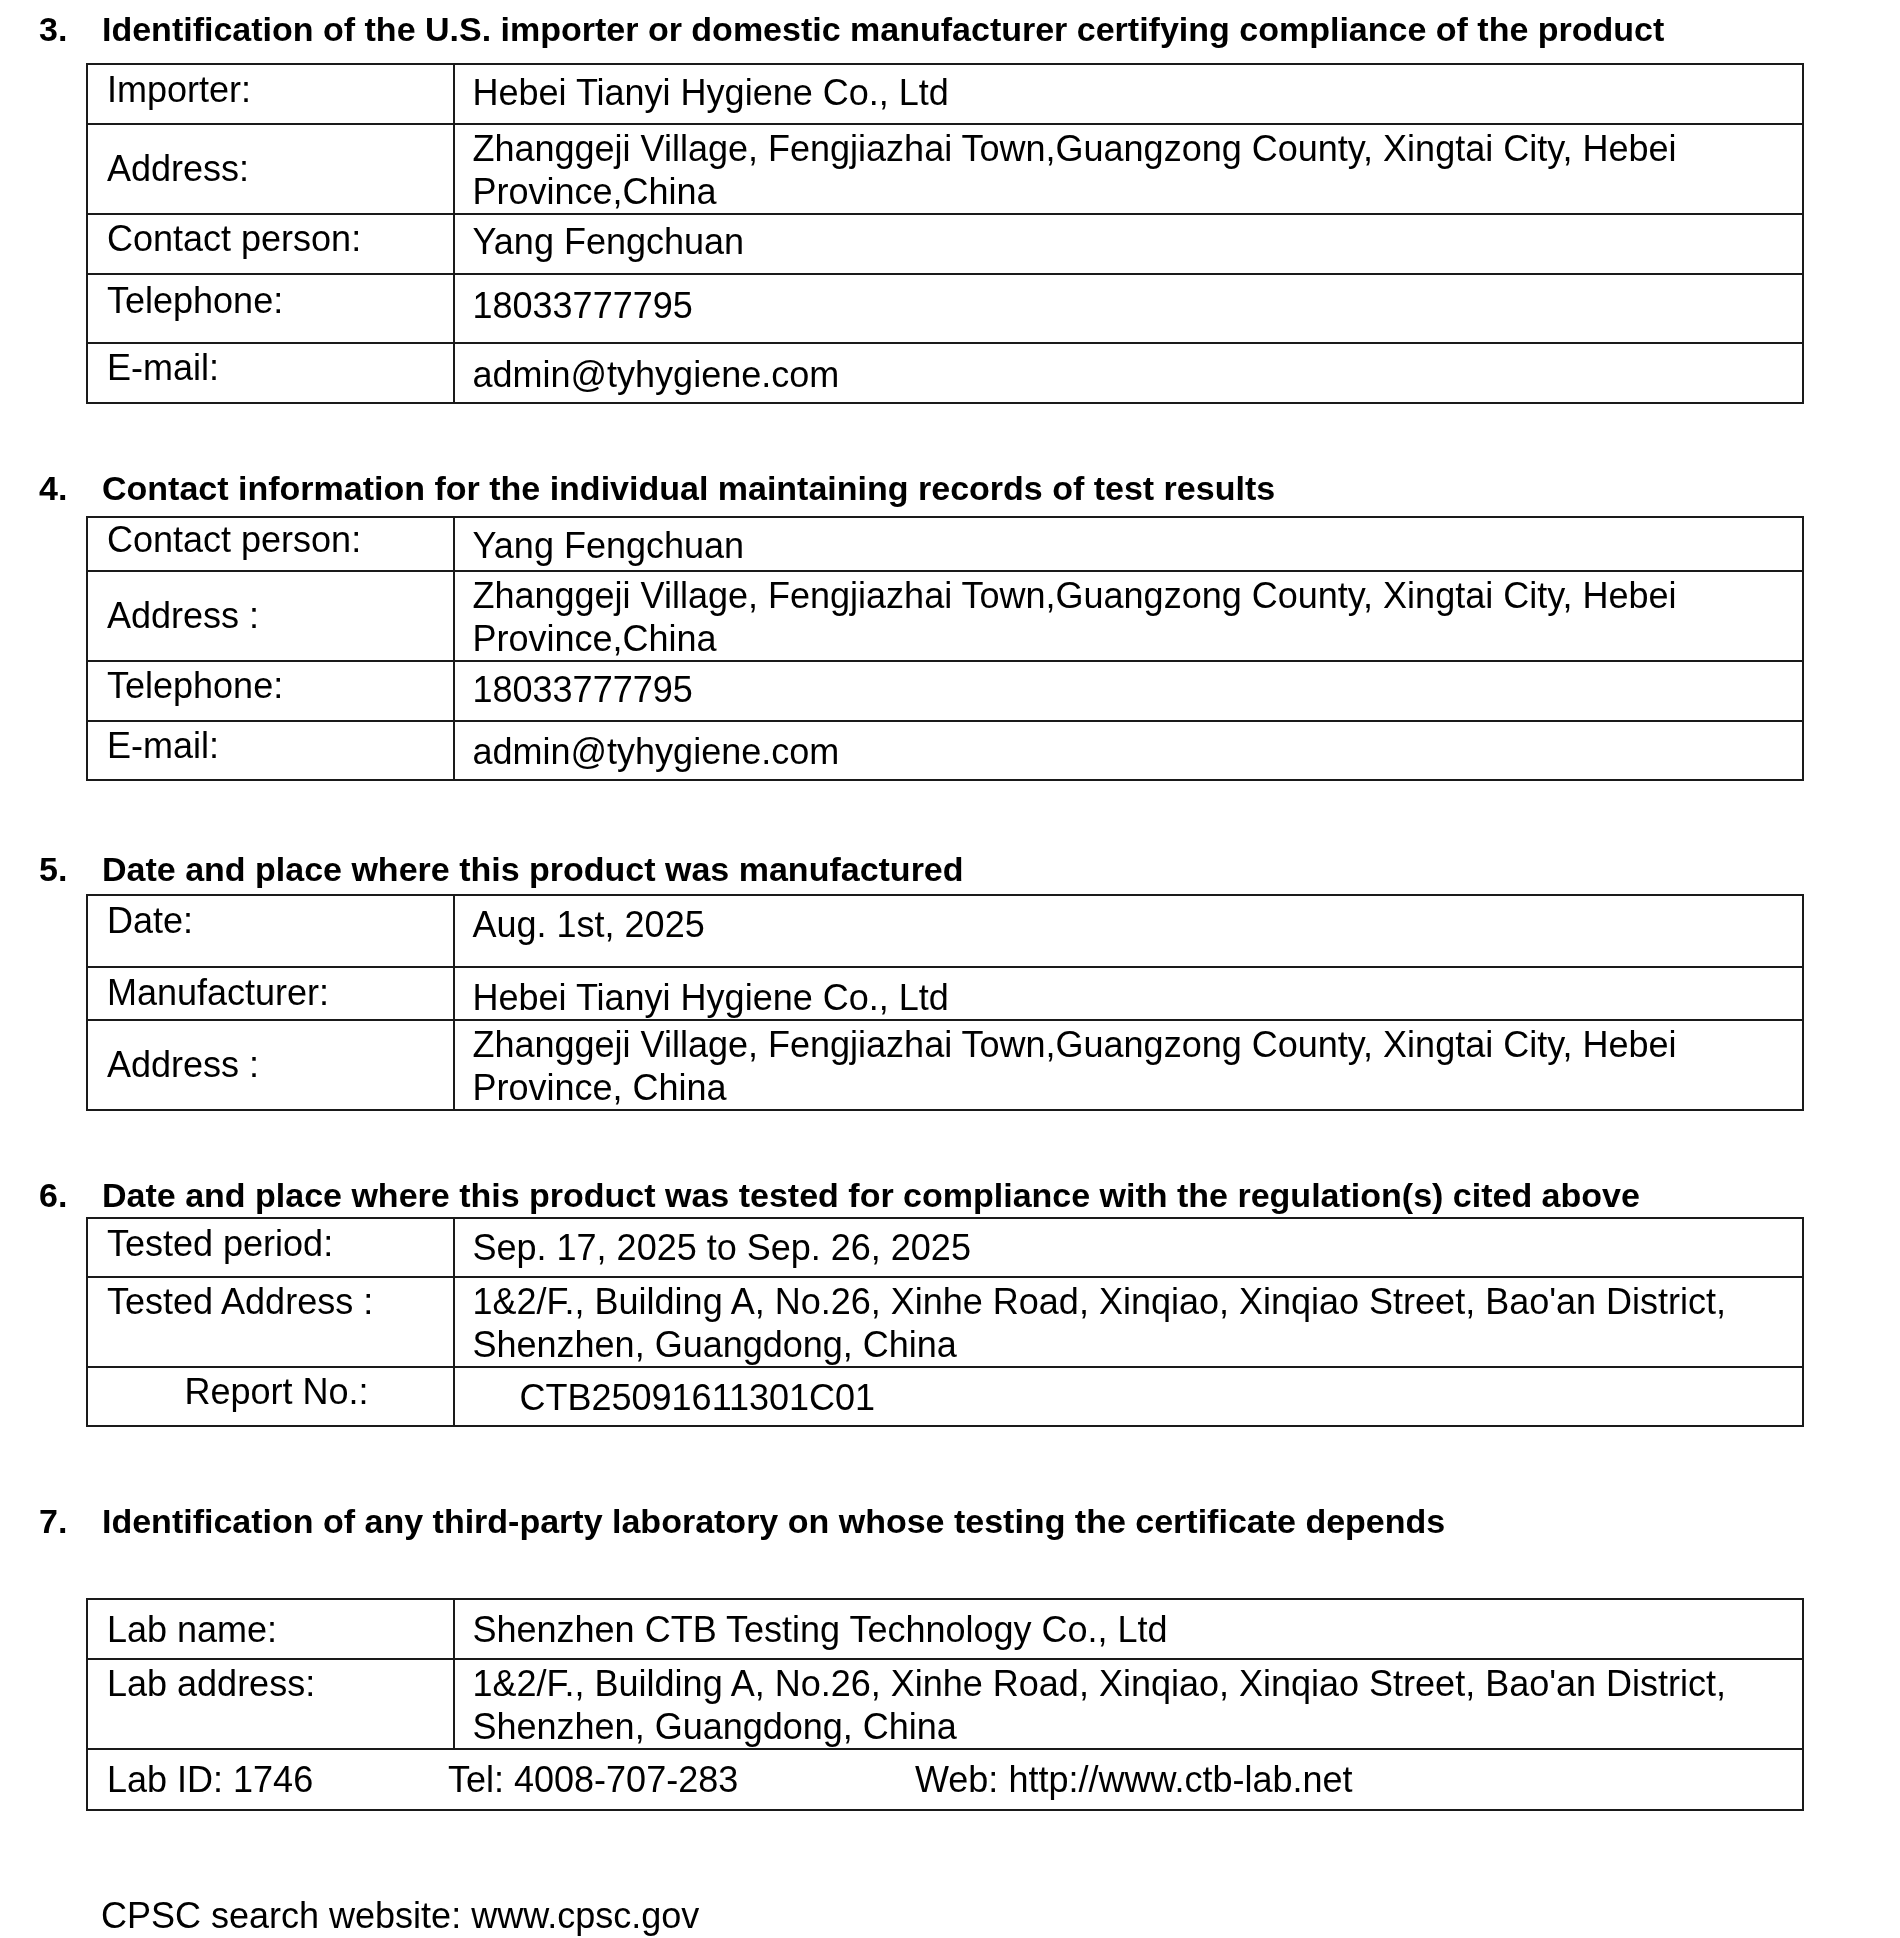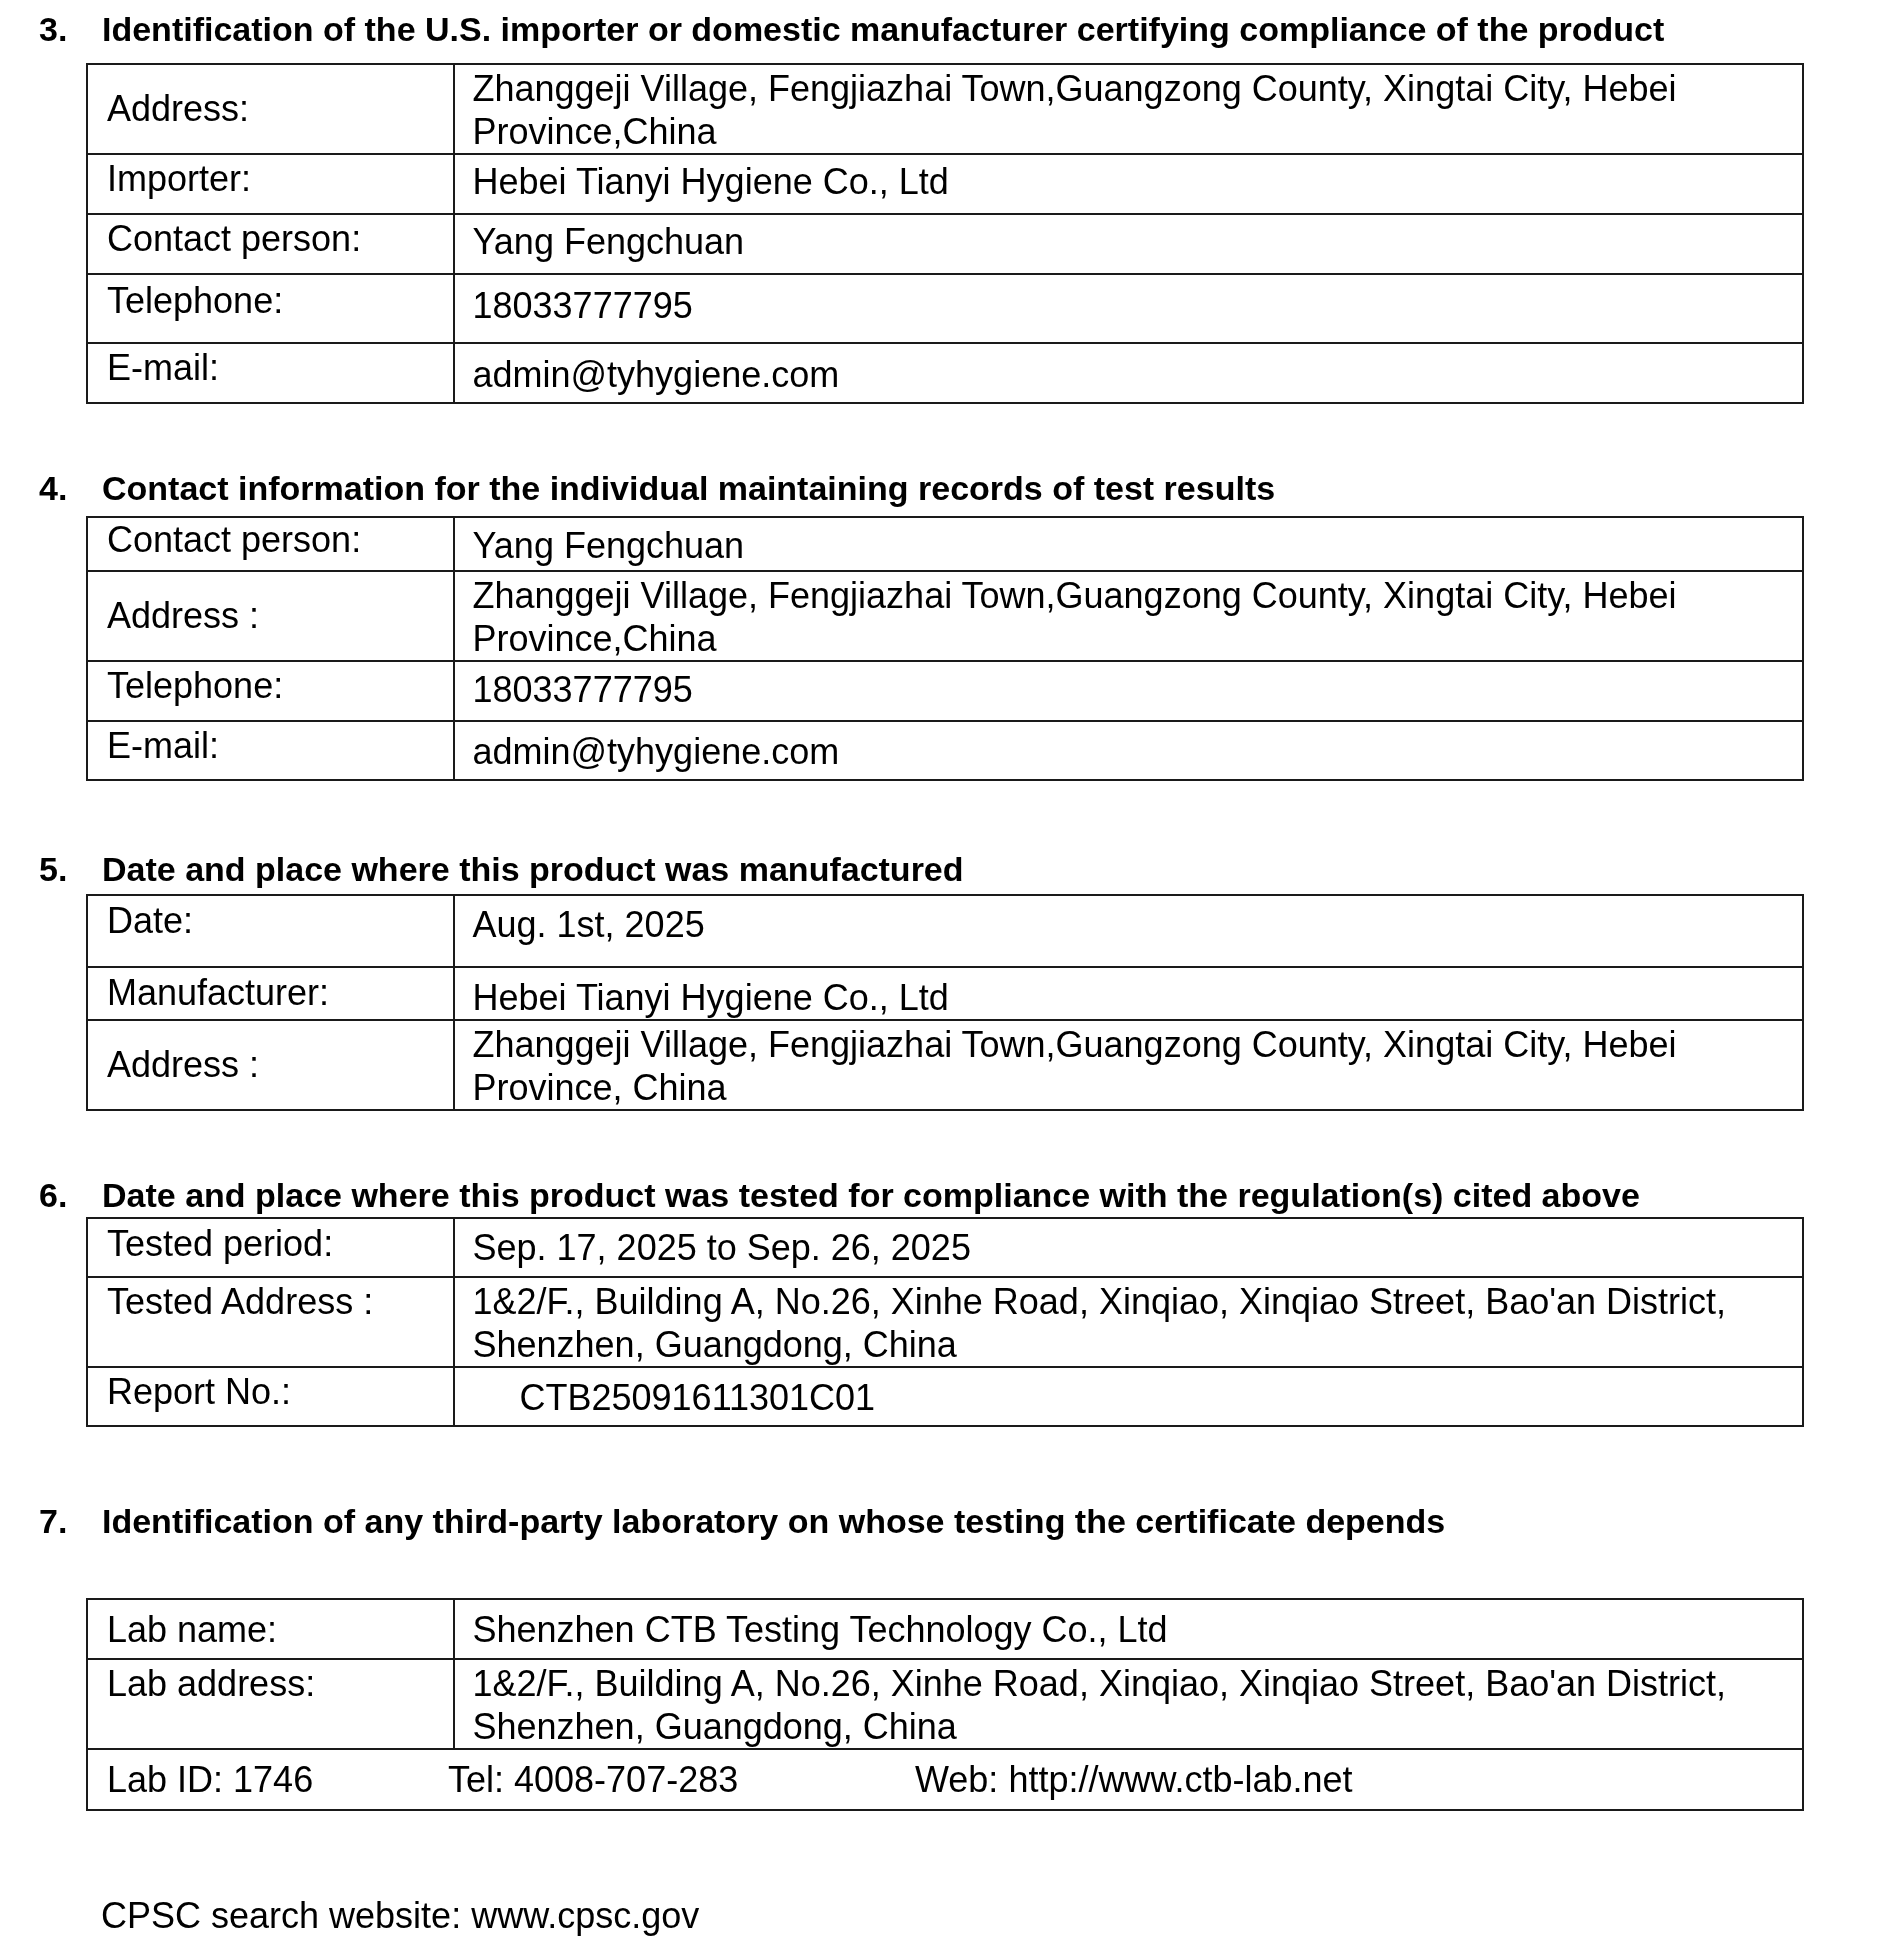--- a/index.html
+++ b/index.html
@@ -73,38 +73,38 @@
     }
   </style>
 </head>
 <body>
 
 <div class="heading" style="top:9px;">
   <span class="num">3.</span><span>Identification of the U.S. importer or domestic manufacturer certifying compliance of the product</span>
 </div>
 <table class="info" style="top:63px;">
   <tbody>
-      <tr style="height:88px;">
+      <tr style="height:60px;">
+    <td class="label">
+          <span class="cell-inner" style="padding-top:2.5px;">Importer:</span>
+        </td>
+    <td class="value">
+          <span class="cell-inner" style="padding-top:5.7px;">Hebei Tianyi Hygiene Co., Ltd</span>
+        </td>
+  </tr>
+  <tr style="height:88px;">
     <td class="label mid">
           <span class="cell-inner">Address:</span>
         </td>
     <td class="value">
           <span class="cell-inner" style="padding-top:1.6px;padding-right:49px;">Zhanggeji Village, Fengjiazhai Town,Guangzong County, Xingtai City, Hebei Province,China</span>
         </td>
   </tr>
   <tr style="height:60px;">
     <td class="label">
-          <span class="cell-inner" style="padding-top:2.5px;">Importer:</span>
-        </td>
-    <td class="value">
-          <span class="cell-inner" style="padding-top:5.7px;">Hebei Tianyi Hygiene Co., Ltd</span>
-        </td>
-  </tr>
-  <tr style="height:60px;">
-    <td class="label">
           <span class="cell-inner" style="padding-top:2.5px;">Contact person:</span>
         </td>
     <td class="value">
           <span class="cell-inner" style="padding-top:5.7px;">Yang Fengchuan</span>
         </td>
   </tr>
   <tr style="height:69px;">
     <td class="label">
           <span class="cell-inner" style="padding-top:4.1px;">Telephone:</span>
         </td>
@@ -211,21 +211,21 @@
   <tr style="height:89px;">
     <td class="label">
           <span class="cell-inner" style="padding-top:1.6px;">Tested Address :</span>
         </td>
     <td class="value">
           <span class="cell-inner" style="padding-top:1.6px;">1&amp;2/F., Building A, No.26, Xinhe Road, Xinqiao, Xinqiao Street, Bao'an District, Shenzhen, Guangdong, China</span>
         </td>
   </tr>
   <tr style="height:59px;">
     <td class="label">
-          <span class="cell-inner" style="padding-top:2.5px;">Report No.:</span>
+          <span class="cell-inner" style="padding-top:2.5px;text-align:center;">Report No.:</span>
         </td>
     <td class="value">
           <span class="cell-inner" style="padding-top:8px;margin-left:47px;">CTB25091611301C01</span>
         </td>
   </tr>
 </tbody>
   </table>
 
 <div class="heading" style="top:1501px;">
   <span class="num">7.</span><span>Identification of any third-party laboratory on whose testing the certificate depends</span>

